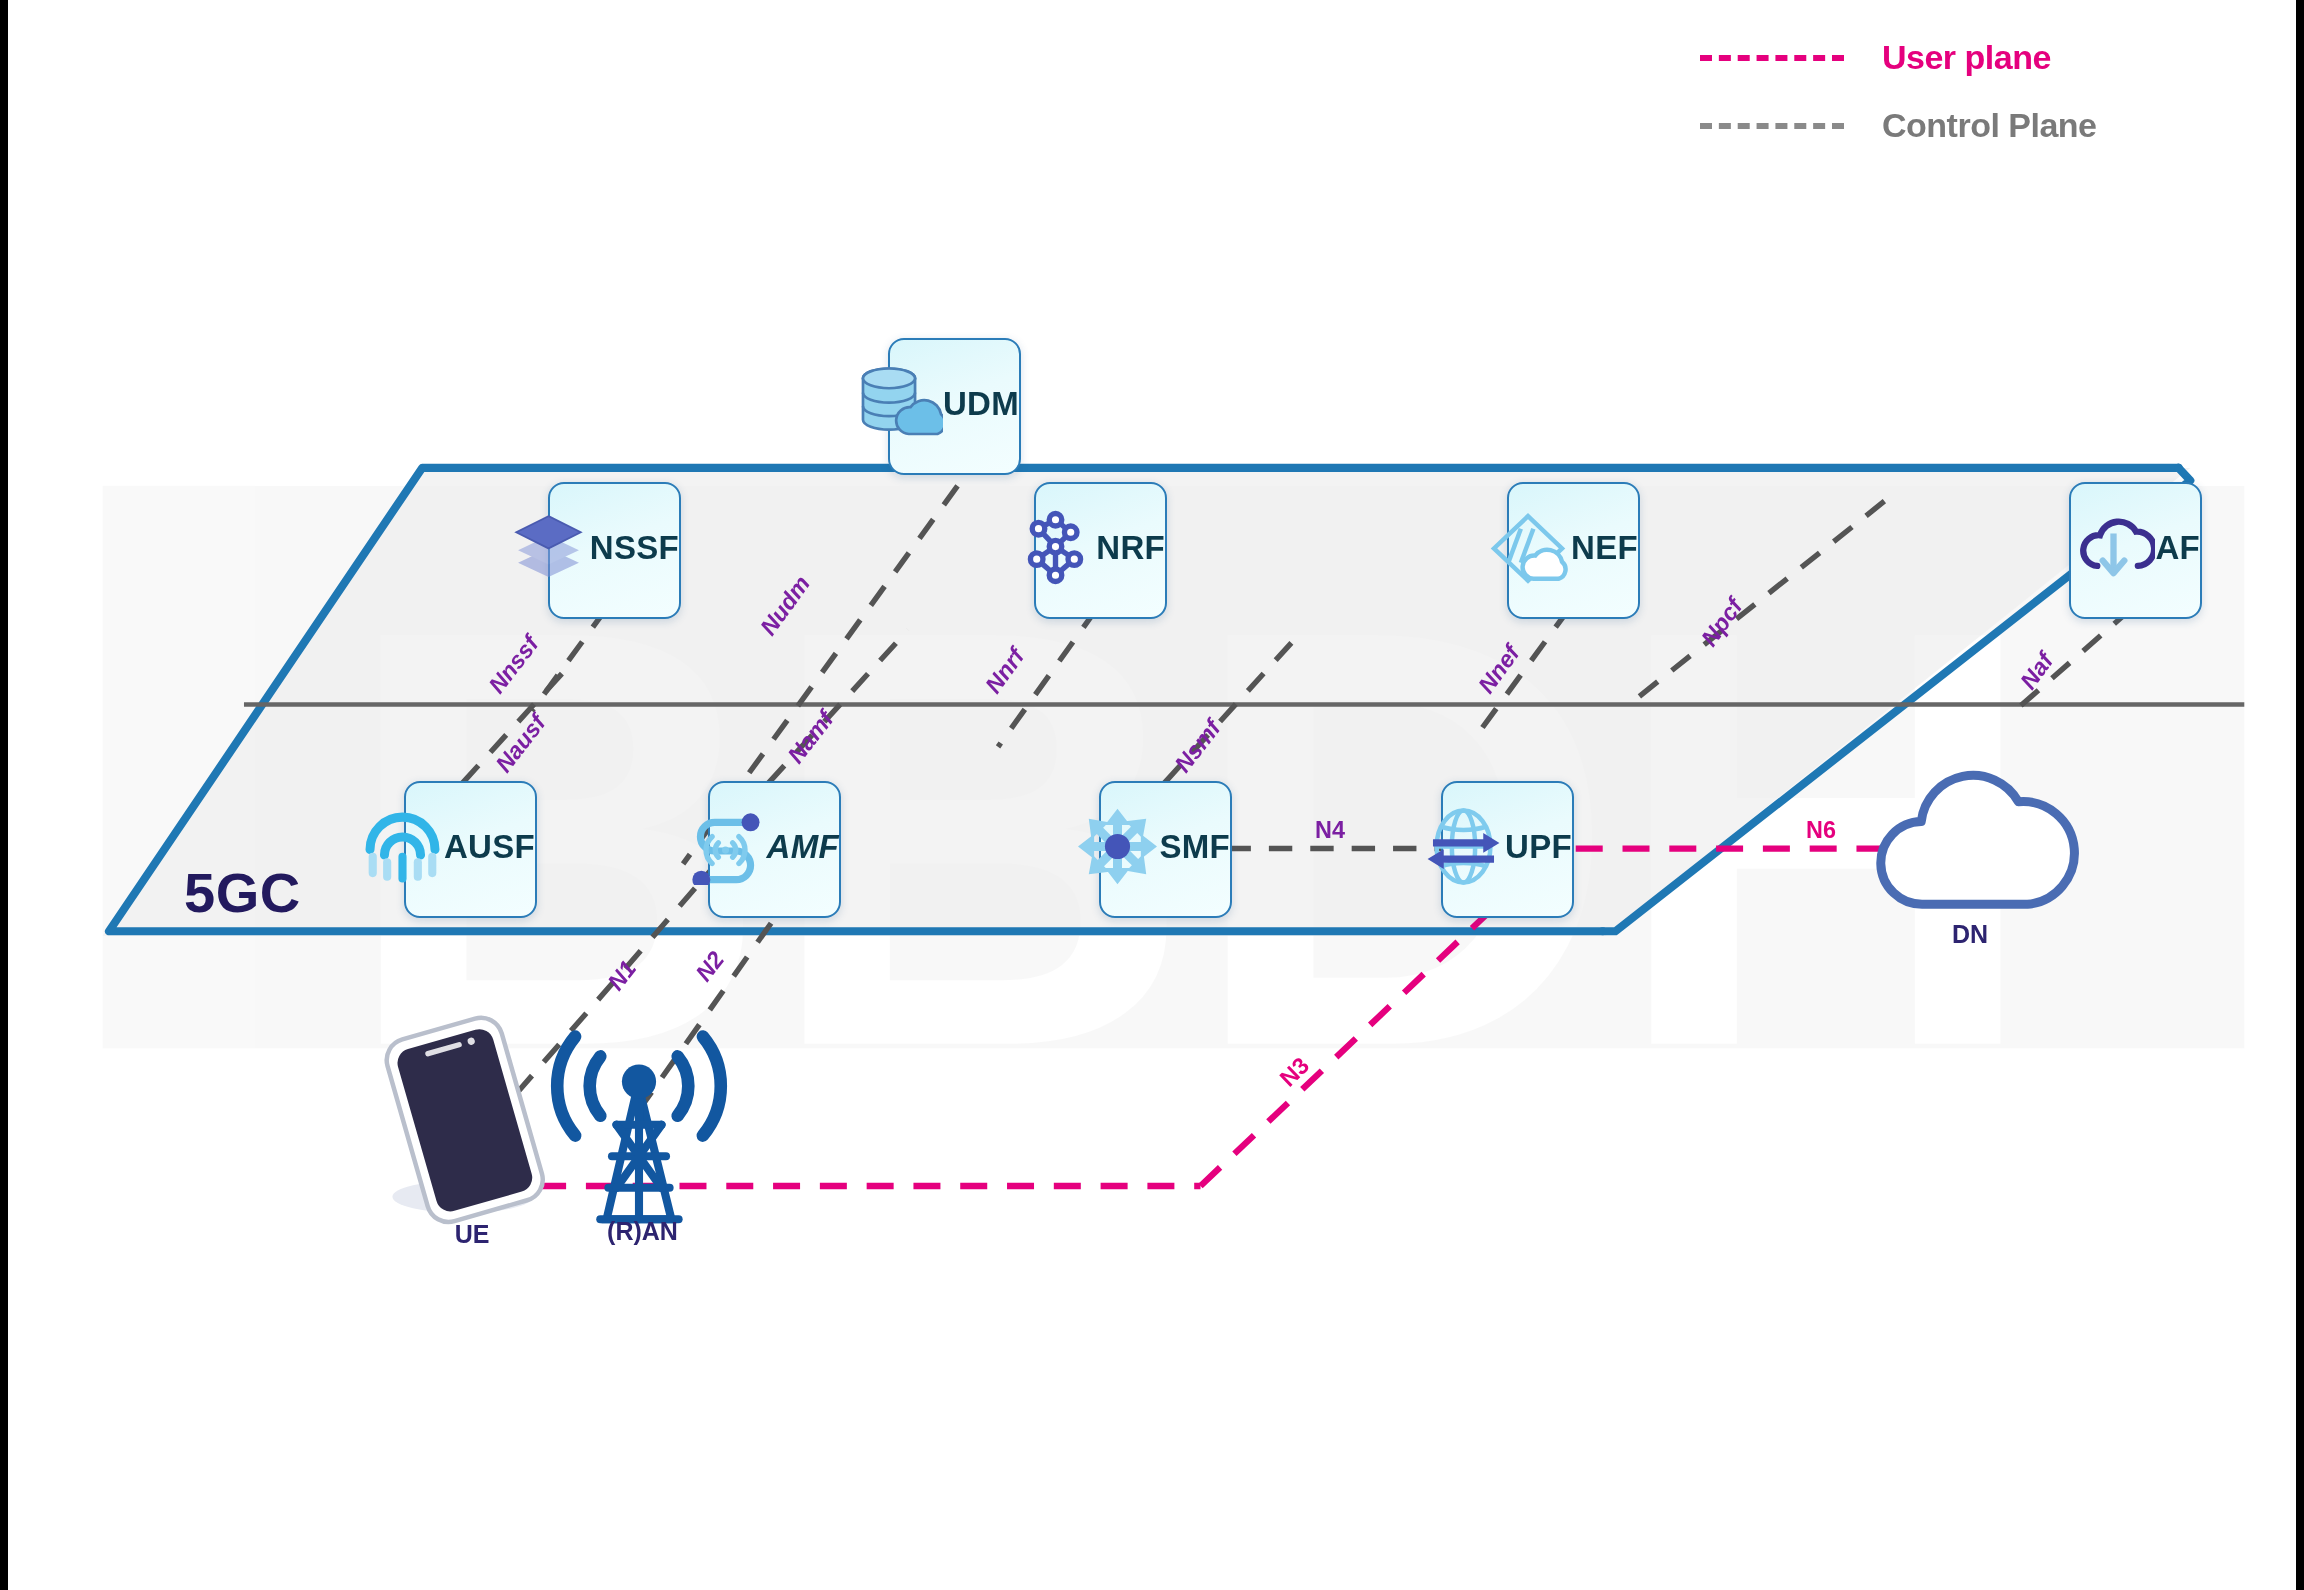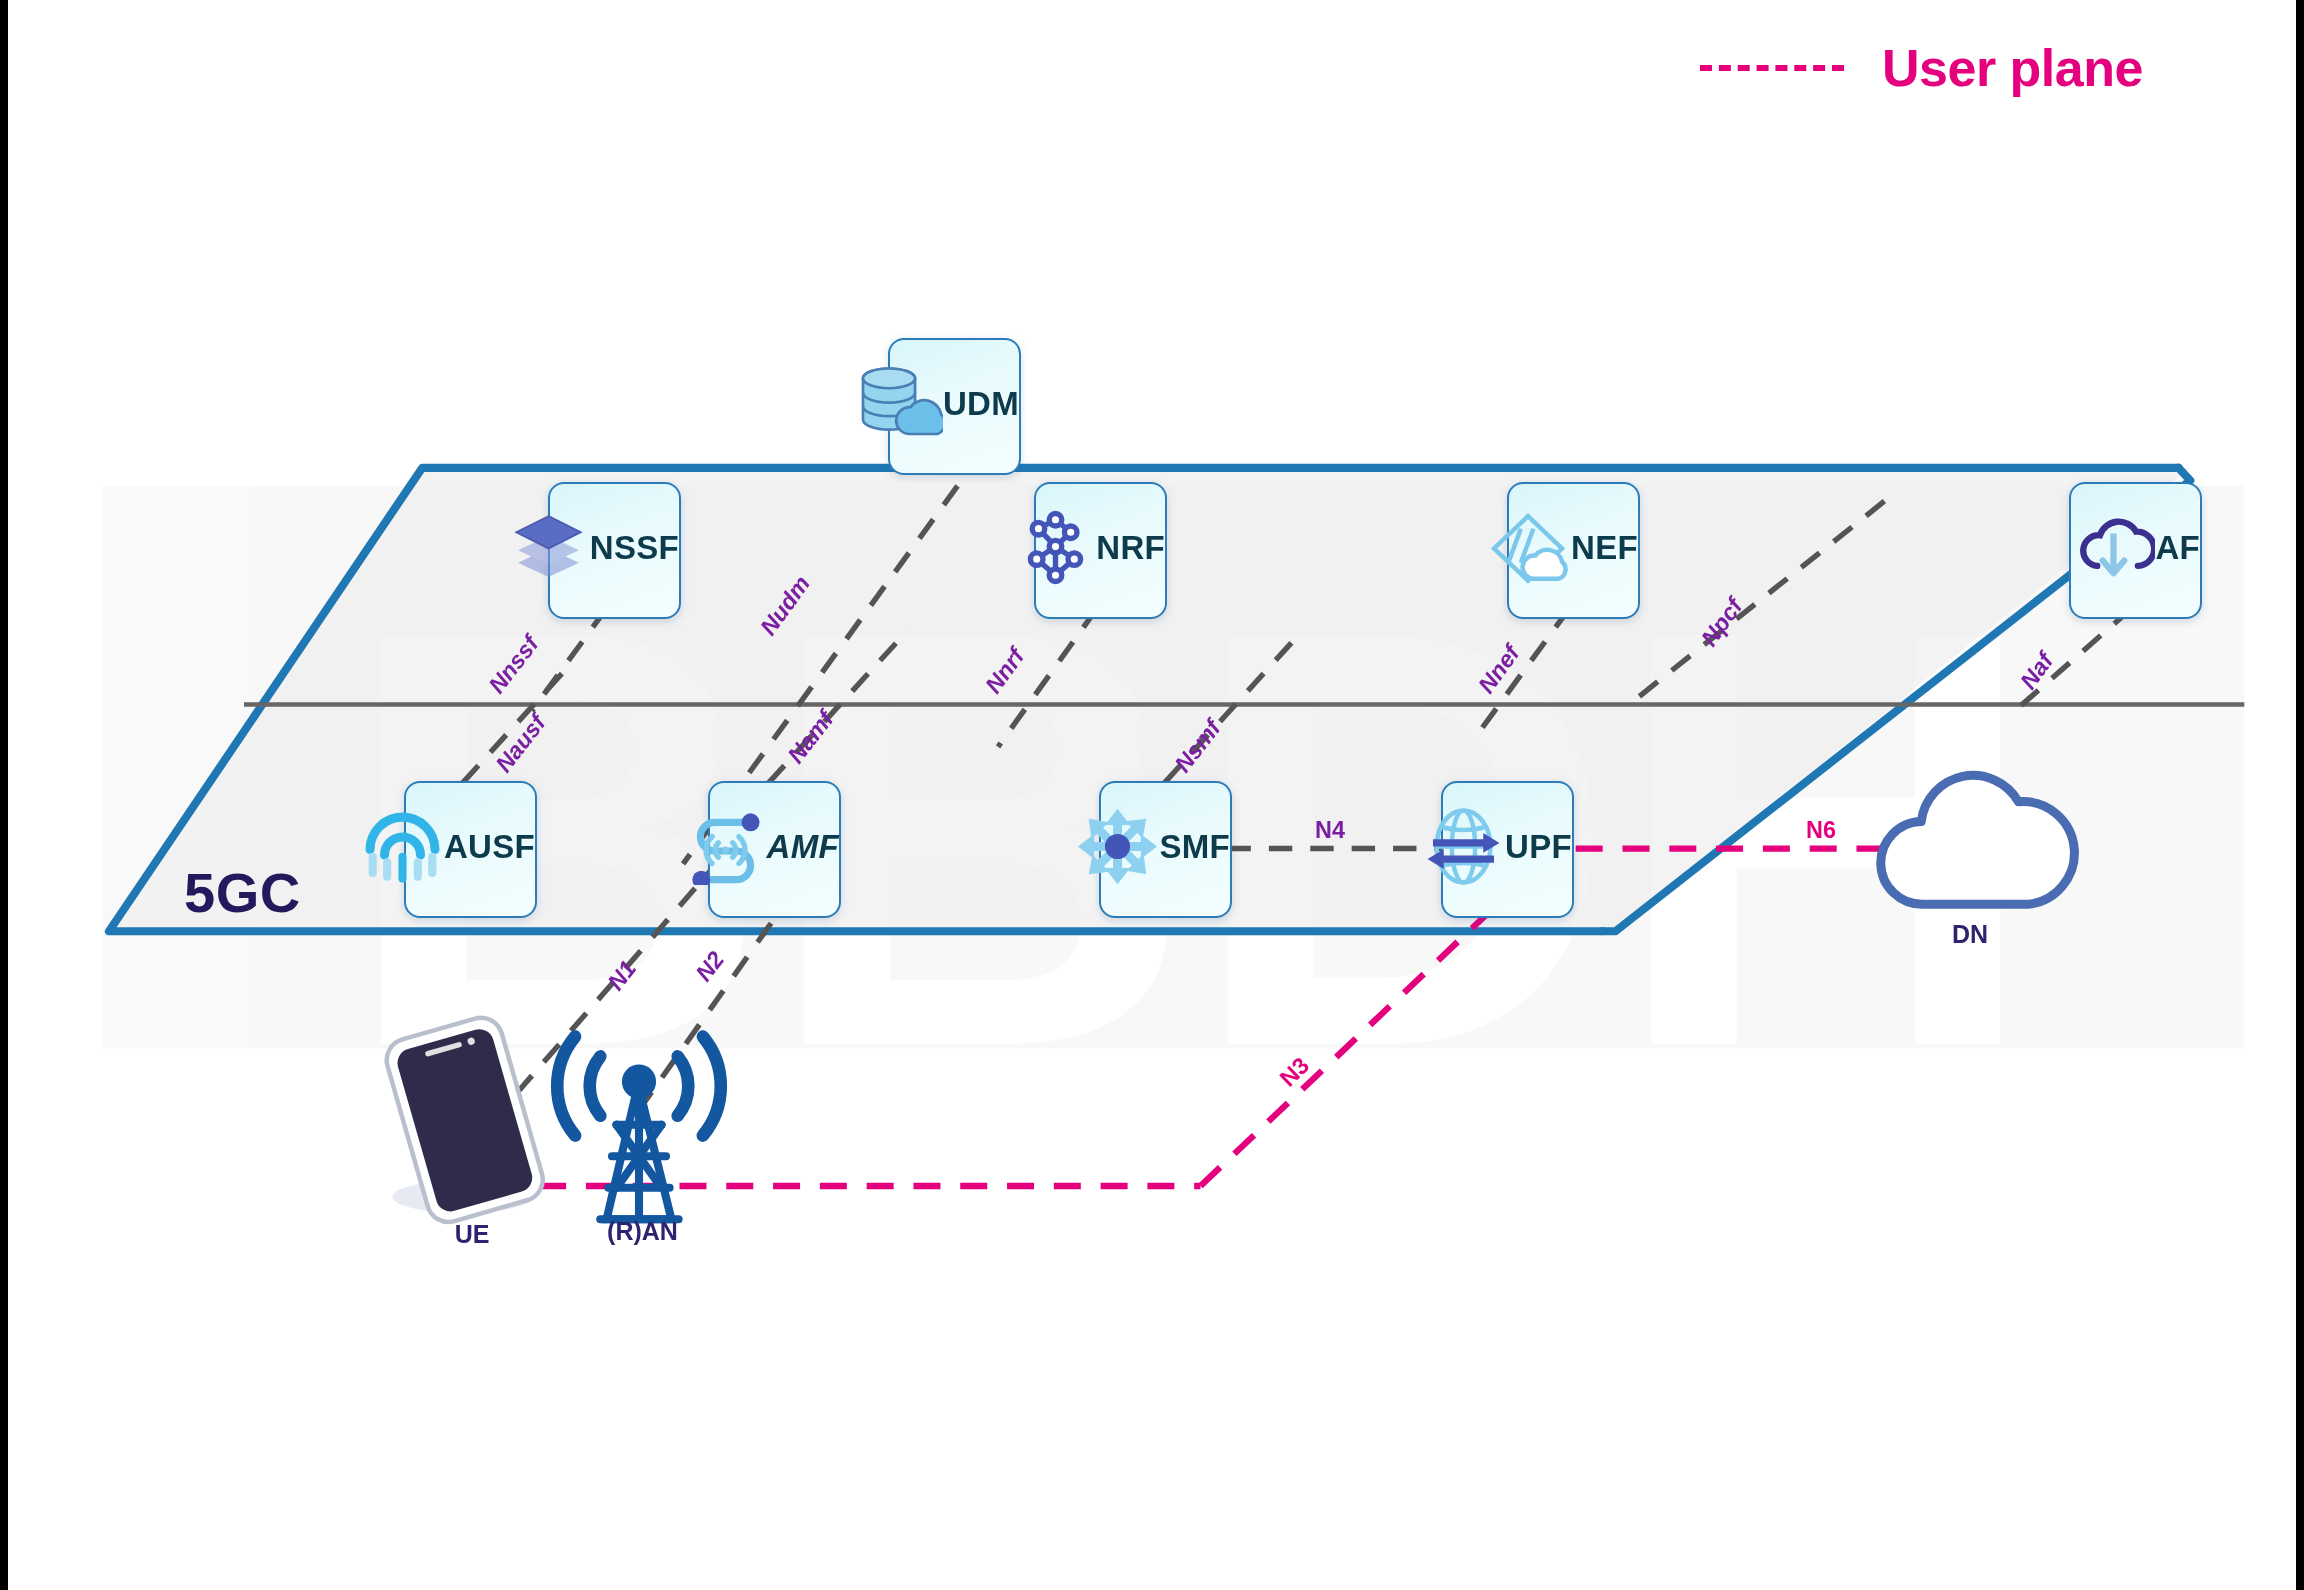--- a/index.html
+++ b/index.html
@@ -34,21 +34,21 @@
   #legend-ctrl  { left: 1692px; top: 106px; }
   .legend-dash {
     width: 144px; height: 0;
     border-top-width: 6.3px;
     border-top-style: dashed;
     margin-right: 38px;
   }
   #legend-user .legend-dash { border-top-color: #E5007E; }
   #legend-ctrl .legend-dash { border-top-color: #8a8a8a; }
   .legend-label {
-    font-size: 52px;
+    font-size: 34px;
     font-weight: bold;
     letter-spacing: -0.5px;
     white-space: nowrap;
   }
   #legend-user .legend-label { color: #E5007E; }
   #legend-ctrl .legend-label { color: #7a7a7a; }
 
   
   .nf {
     position: absolute;
@@ -209,20 +209,24 @@
                a 46 46 0 0 1 -2 -92
                a 58 58 0 0 1 108 -22
                a 46 46 0 0 1 10 114 Z" fill="#ffffff" stroke="#4a6cb3" stroke-width="10" stroke-linejoin="round"></path>
     </g>
   </svg>
 
   <div class="legend" id="legend-user">
     <span class="legend-dash"></span>
     <span class="legend-label">User plane</span>
   </div>
+  <div class="legend" id="legend-ctrl">
+    <span class="legend-dash"></span>
+    <span class="legend-label">Control Plane</span>
+  </div>
 
   <div id="label-5gc">5GC</div>
 
   <div class="nf" style="left:540px; top:482px;text-align:right;">
     <span class="nf-icon">
       <svg width="83" height="77" viewBox="0 0 92 86">
         <g opacity="0.55">
           <path d="M46 44 L80 60 L46 76 L12 60 Z" fill="#7f8fd4"></path>
           <path d="M46 30 L80 46 L46 62 L12 46 Z" fill="#8b9ada"></path>
         </g>

